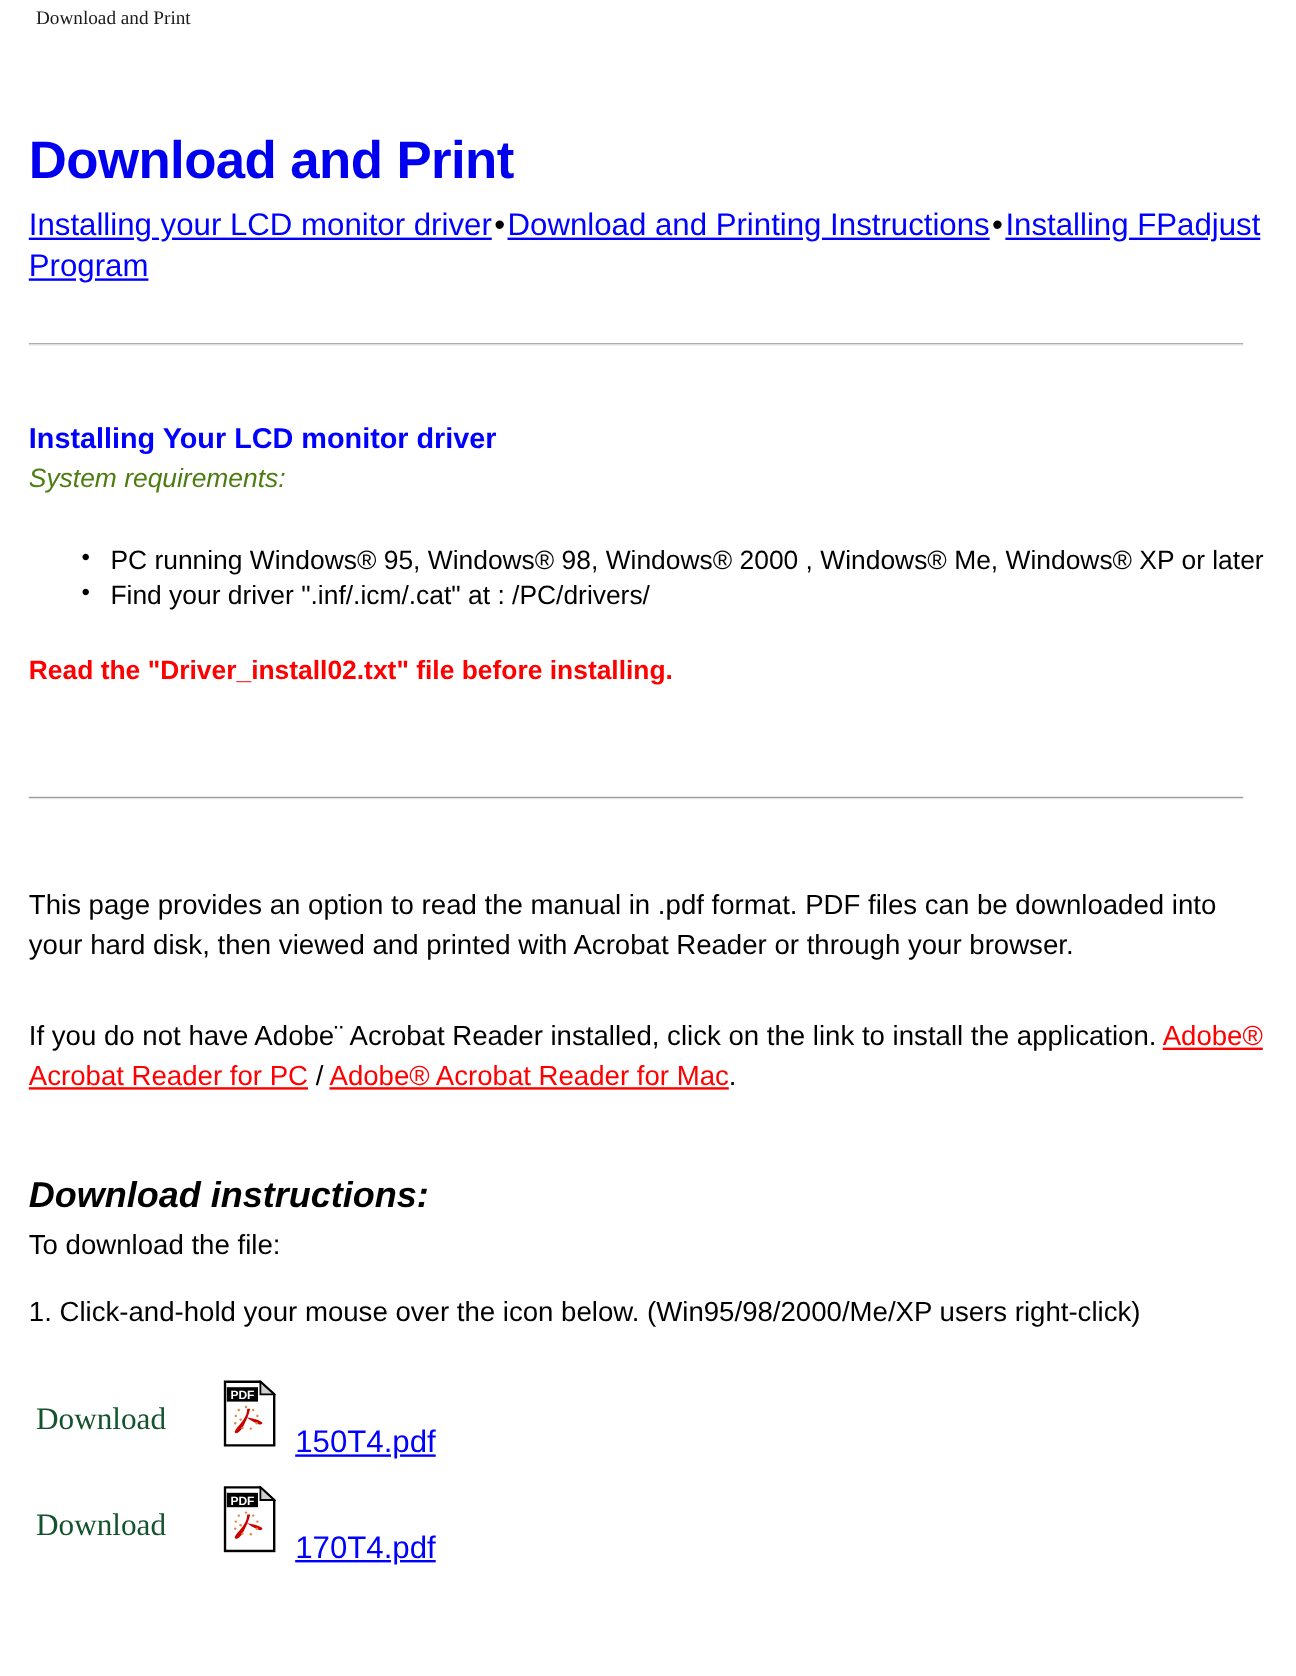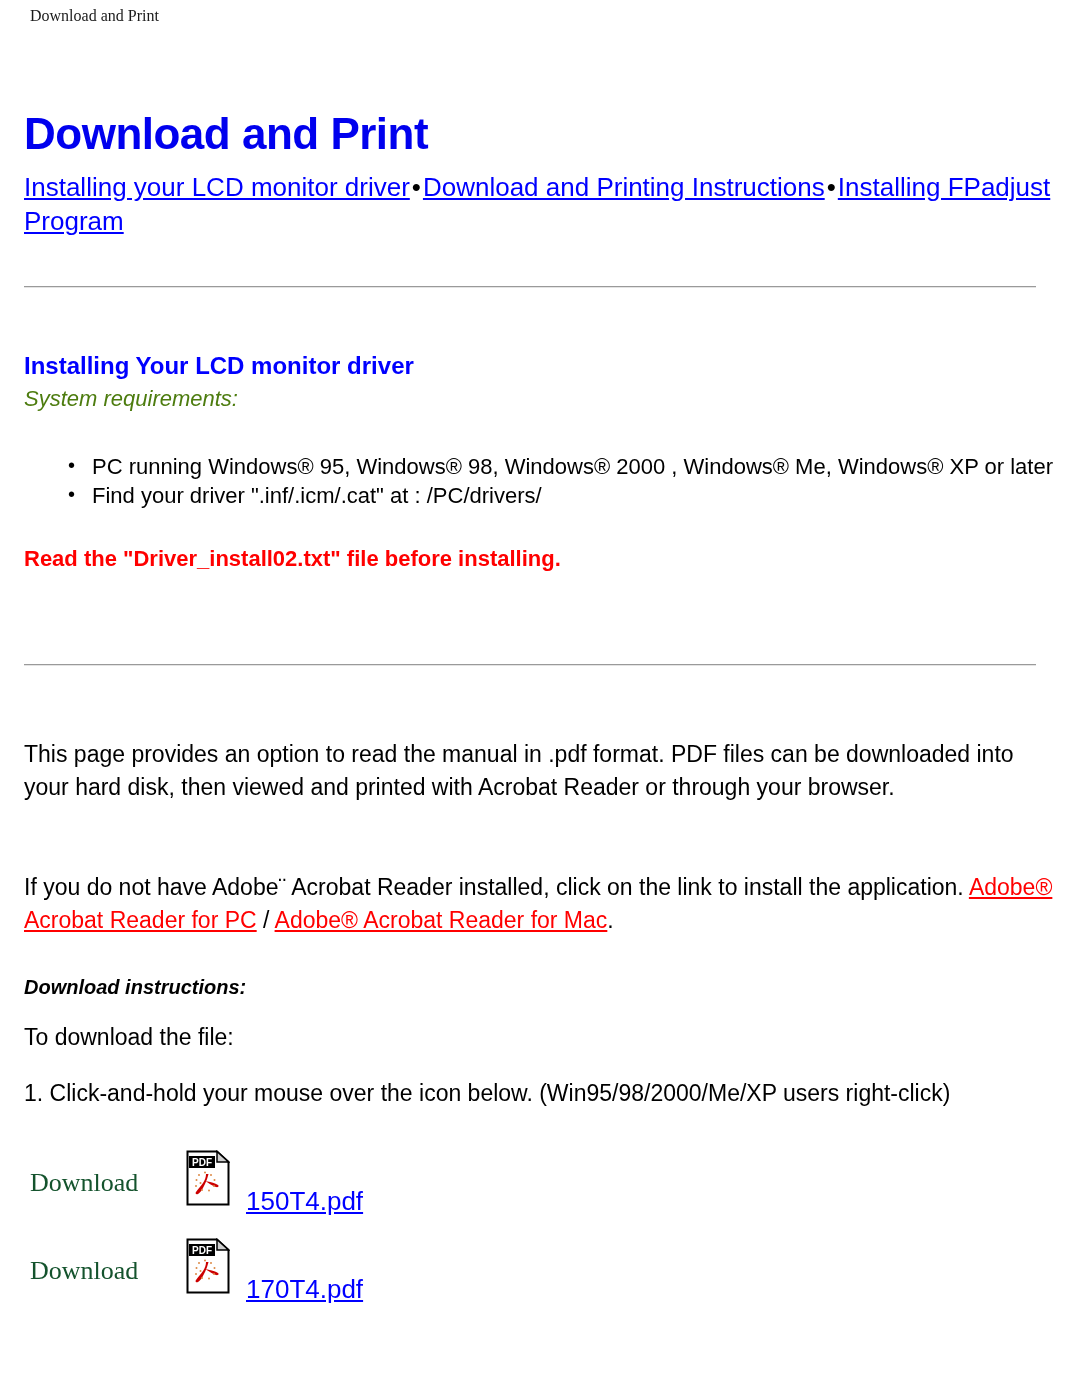--- a/index.html
+++ b/index.html
@@ -147,32 +147,32 @@
   
   .para {
     position: absolute;
     left: 24px;
     width: 1032px;
     font-size: 23px;
     line-height: 33px;
     color: #000000;
   }
   .para.p1 { top: 715px; }
-  .para.p2 { top: 848px; }
+  .para.p2 { top: 824px; }
   .para a.redlink {
     color: #FF0000;
     text-decoration: underline;
   }
 
   
   .dl-heading {
     position: absolute;
     left: 24px;
     top: 948px;
-    font-size: 20px;
+    font-size: 30px;
     line-height: 38px;
     font-weight: bold;
     font-style: italic;
     color: #000000;
     white-space: nowrap;
   }
 
   .plain-line {
     position: absolute;
     left: 24px;

